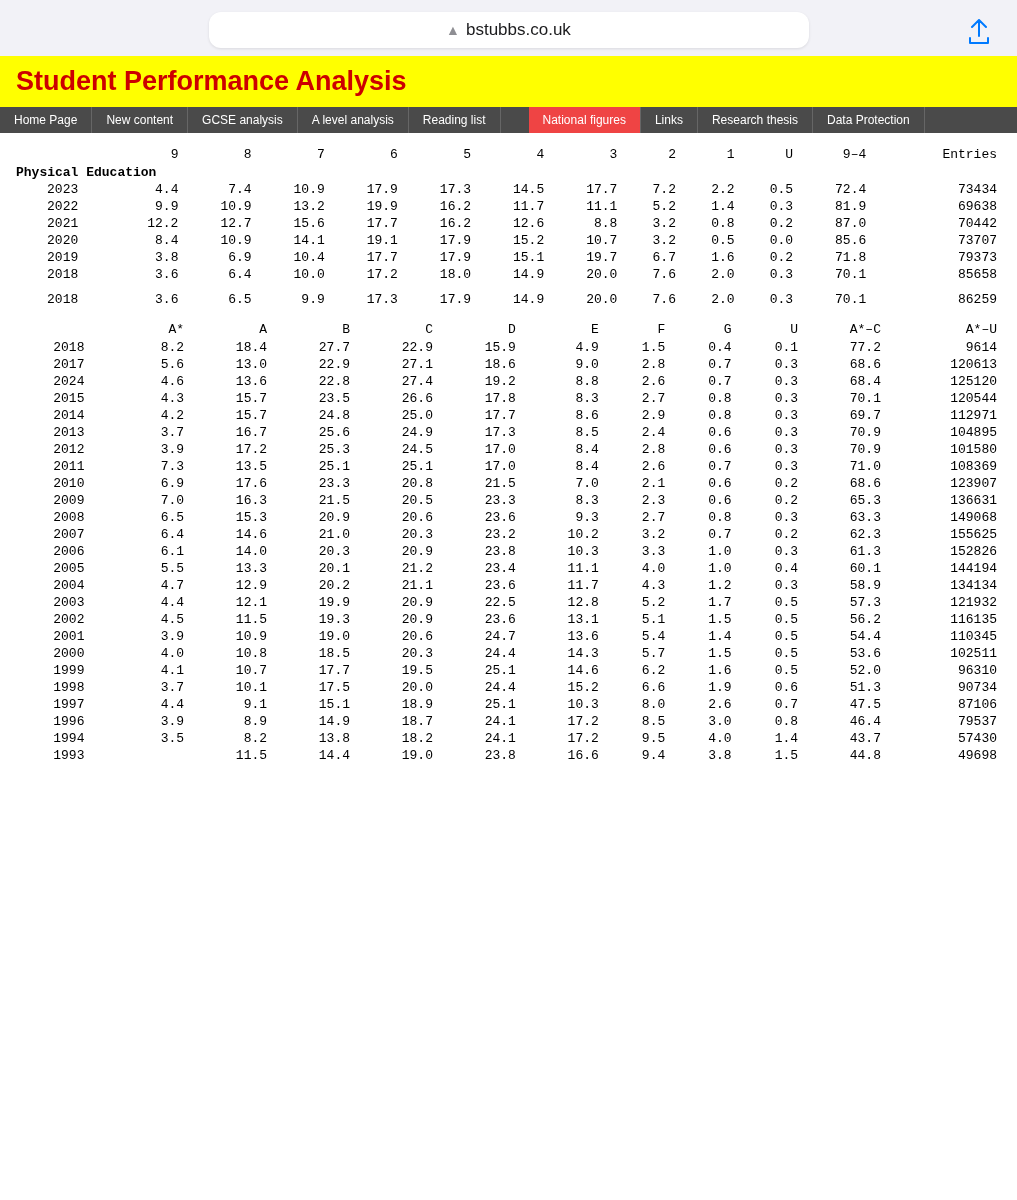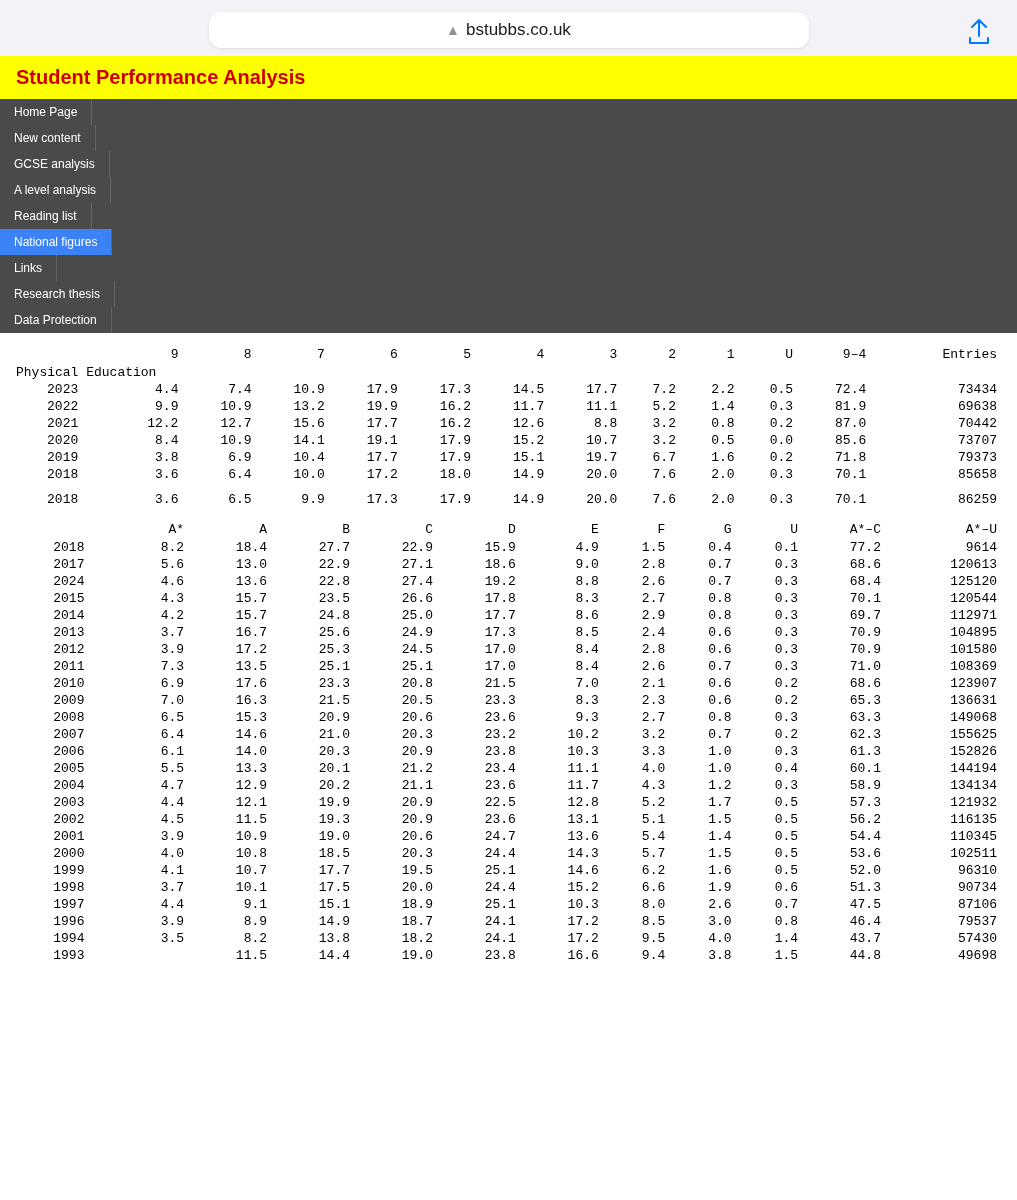--- a/index.html
+++ b/index.html
@@ -59,50 +59,50 @@
       max-width: 1017px;
       flex: 1;
     }
 
     
     .title-banner {
       background: #ffff00;
       padding: 10px 16px;
     }
     .title-banner h1 {
-      font-size: 20px;
+      font-size: 27px;
       font-weight: bold;
       color: #cc0000;
       font-family: Arial, sans-serif;
     }
 
     
     .nav-bar {
       background: #4a4a4a;
       display: flex;
       flex-wrap: wrap;
-      align-items: flex-start;
-      flex-direction: column;
+      align-items: flex-end;
     }
     .nav-item {
       color: white;
       padding: 6px 14px;
       font-size: 12px;
       cursor: pointer;
       display: flex;
       align-items: center;
       border-right: 1px solid #666;
       white-space: nowrap;
     }
     .nav-item:first-child {
       border-left: none;
     }
     .nav-item.active {
-      background: #3b82f6;
+      background: #ef4444;
       color: white;
+      margin-left: 28px;
     }
 
     
     .data-section {
       padding: 8px 16px 24px;
       font-family: 'Courier New', Courier, monospace;
       font-size: 13px;
     }
 
     .data-table {
@@ -189,21 +189,21 @@
             <td>5</td>
             <td>4</td>
             <td>3</td>
             <td>2</td>
             <td>1</td>
             <td>U</td>
             <td>9–4</td>
             <td class="entries-col">Entries</td>
           </tr>
           <tr>
-            <td colspan="13" class="label-col" style="font-weight: normal; margin-left: 44px;">Physical Education</td>
+            <td colspan="13" class="label-col" style="font-weight: bold; margin-left: 44px;">Physical Education</td>
           </tr>
           <tr>
             <td class="year-col">2023</td>
             <td>4.4</td>
             <td>7.4</td>
             <td>10.9</td>
             <td>17.9</td>
             <td>17.3</td>
             <td>14.5</td>
             <td>17.7</td>

